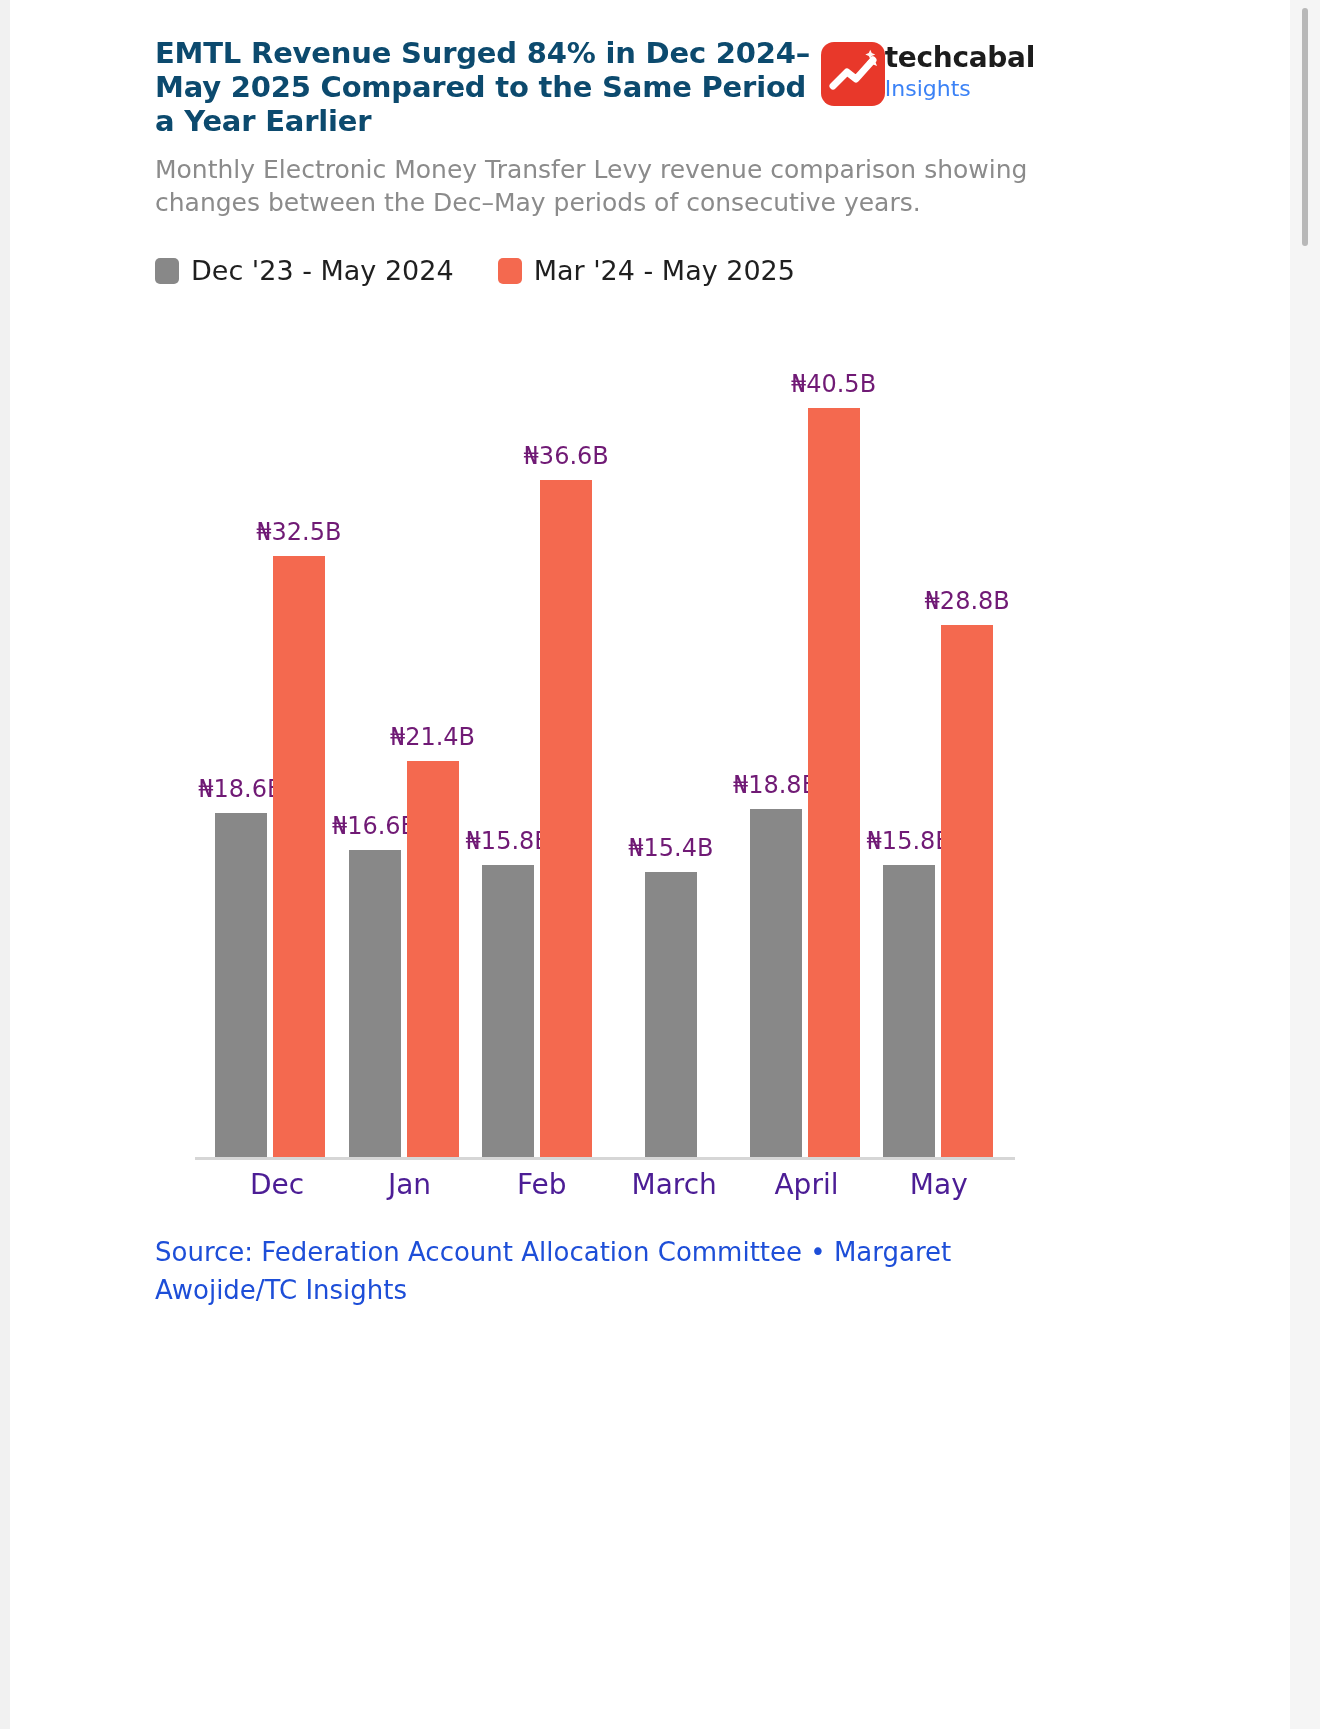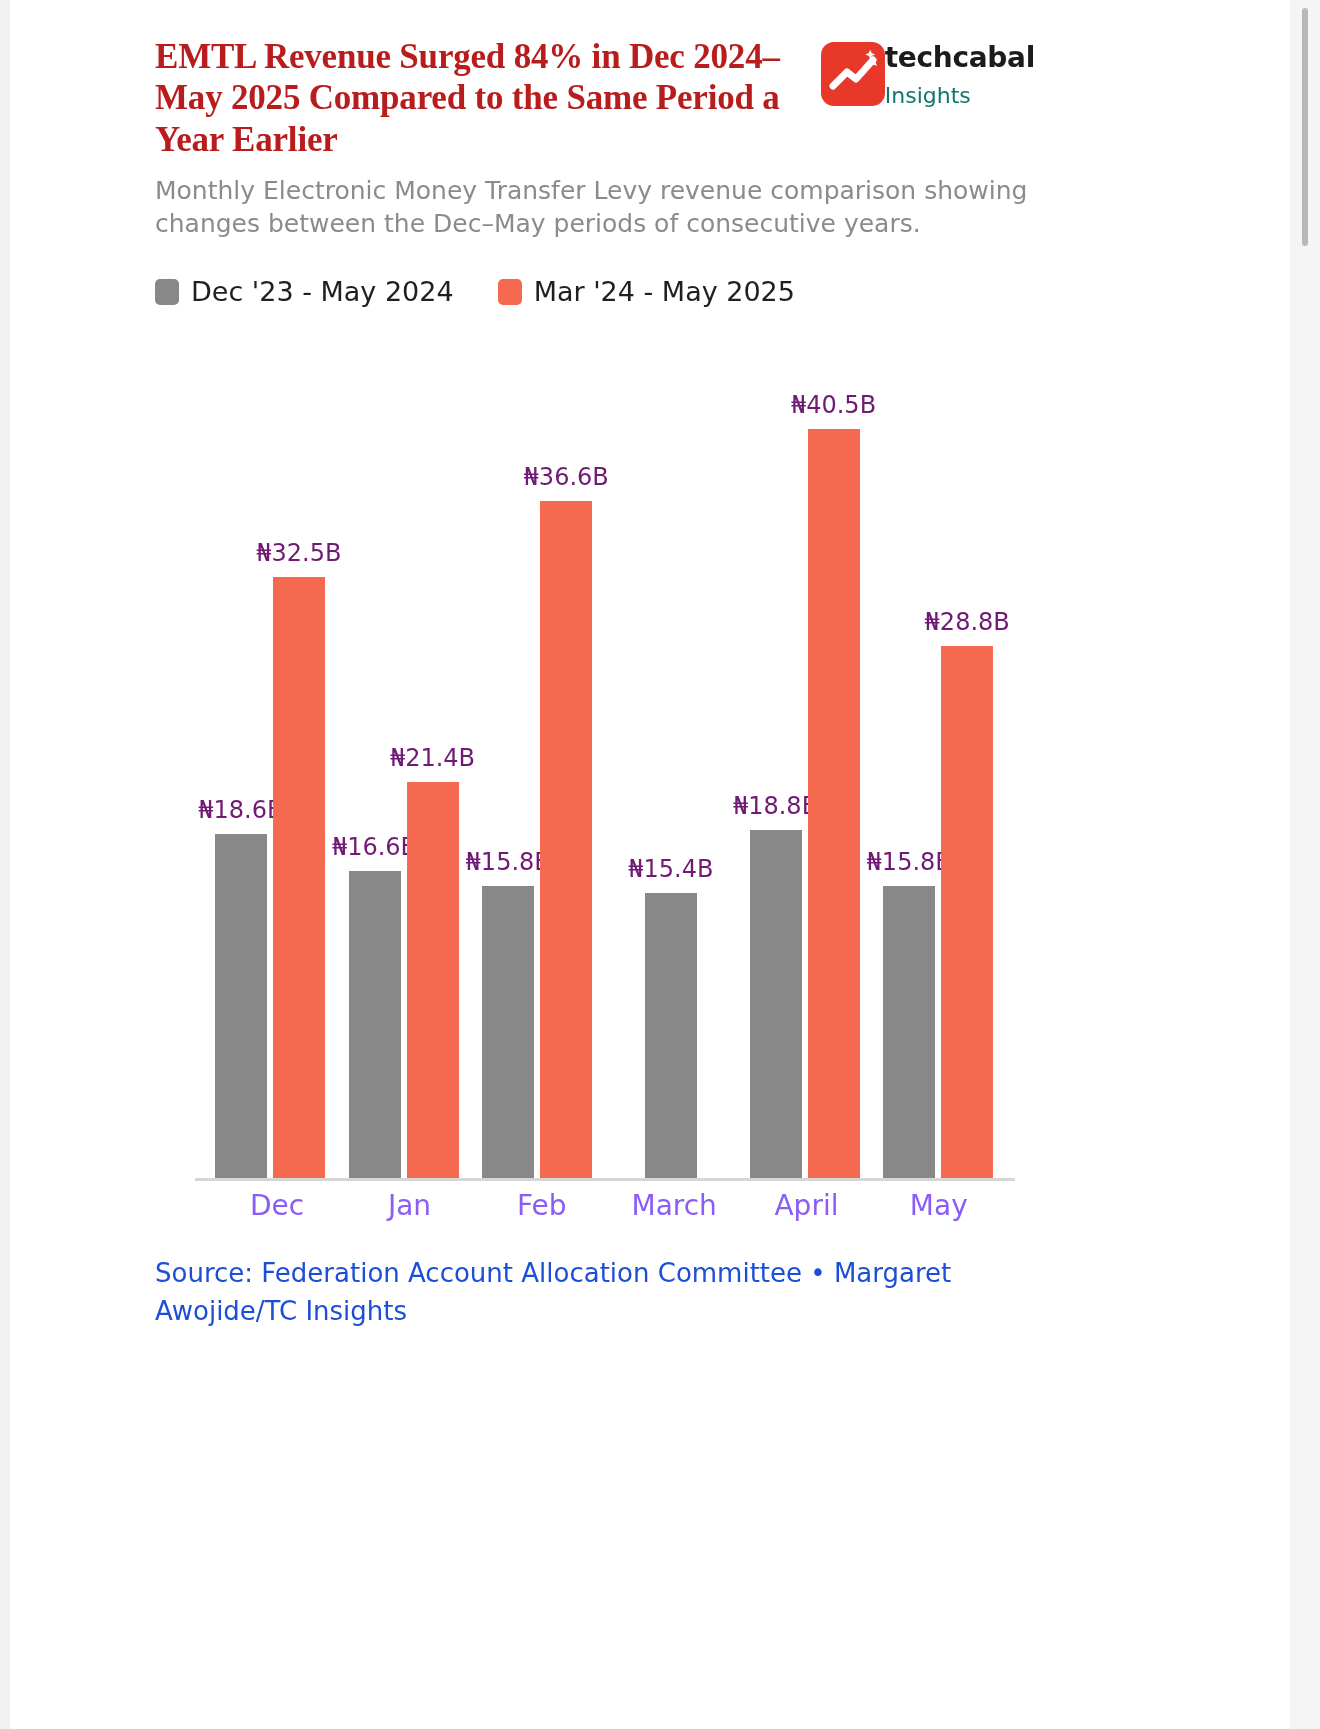--- a/index.html
+++ b/index.html
@@ -61,27 +61,26 @@
   }
 
   
   .header-row {
     display: flex;
     align-items: flex-start;
     justify-content: space-between;
     padding-top: 36px;
   }
   .title {
-    font-size: 35px;
+    font-size: 29px;
     line-height: 1.18;
     font-weight: bold;
-    color: #b91c1c;
+    color: #0c4a6e;
     max-width: 770px;
     letter-spacing: -0.2px;
-    font-family: Liberation Serif, serif;
   }
   .brand {
     display: flex;
     align-items: flex-start;
     margin-top: 6px;
     margin-right: 120px;
     flex: 0 0 auto;
   }
   .brand-logo {
     width: 64px;
@@ -98,22 +97,22 @@
     line-height: 1.15;
   }
   .brand-name {
     font-size: 28px;
     font-weight: bold;
     color: #1c1c1c;
     letter-spacing: -0.3px;
   }
   .brand-sub {
     font-size: 22px;
-    color: #0f766e;
-    margin-top: 9px;
+    color: #3b82f6;
+    margin-top: 2px;
   }
 
   .subtitle {
     margin-top: 14px;
     font-size: 25px;
     line-height: 1.33;
     color: #8b8b8b;
     max-width: 900px;
   }
 
@@ -201,21 +200,21 @@
     height: 46px;
     display: flex;
     justify-content: space-between;
     padding: 0 10px 0 8px;
     box-sizing: border-box;
   }
   .x-label {
     flex: 1 1 0;
     text-align: center;
     font-size: 28px;
-    color: #8b5cf6;
+    color: #4c1d95;
     padding-top: 6px;
   }
 
   .source {
     margin-top: 26px;
     font-size: 26px;
     line-height: 1.45;
     color: #1d4ed8;
     max-width: 880px;
   }

